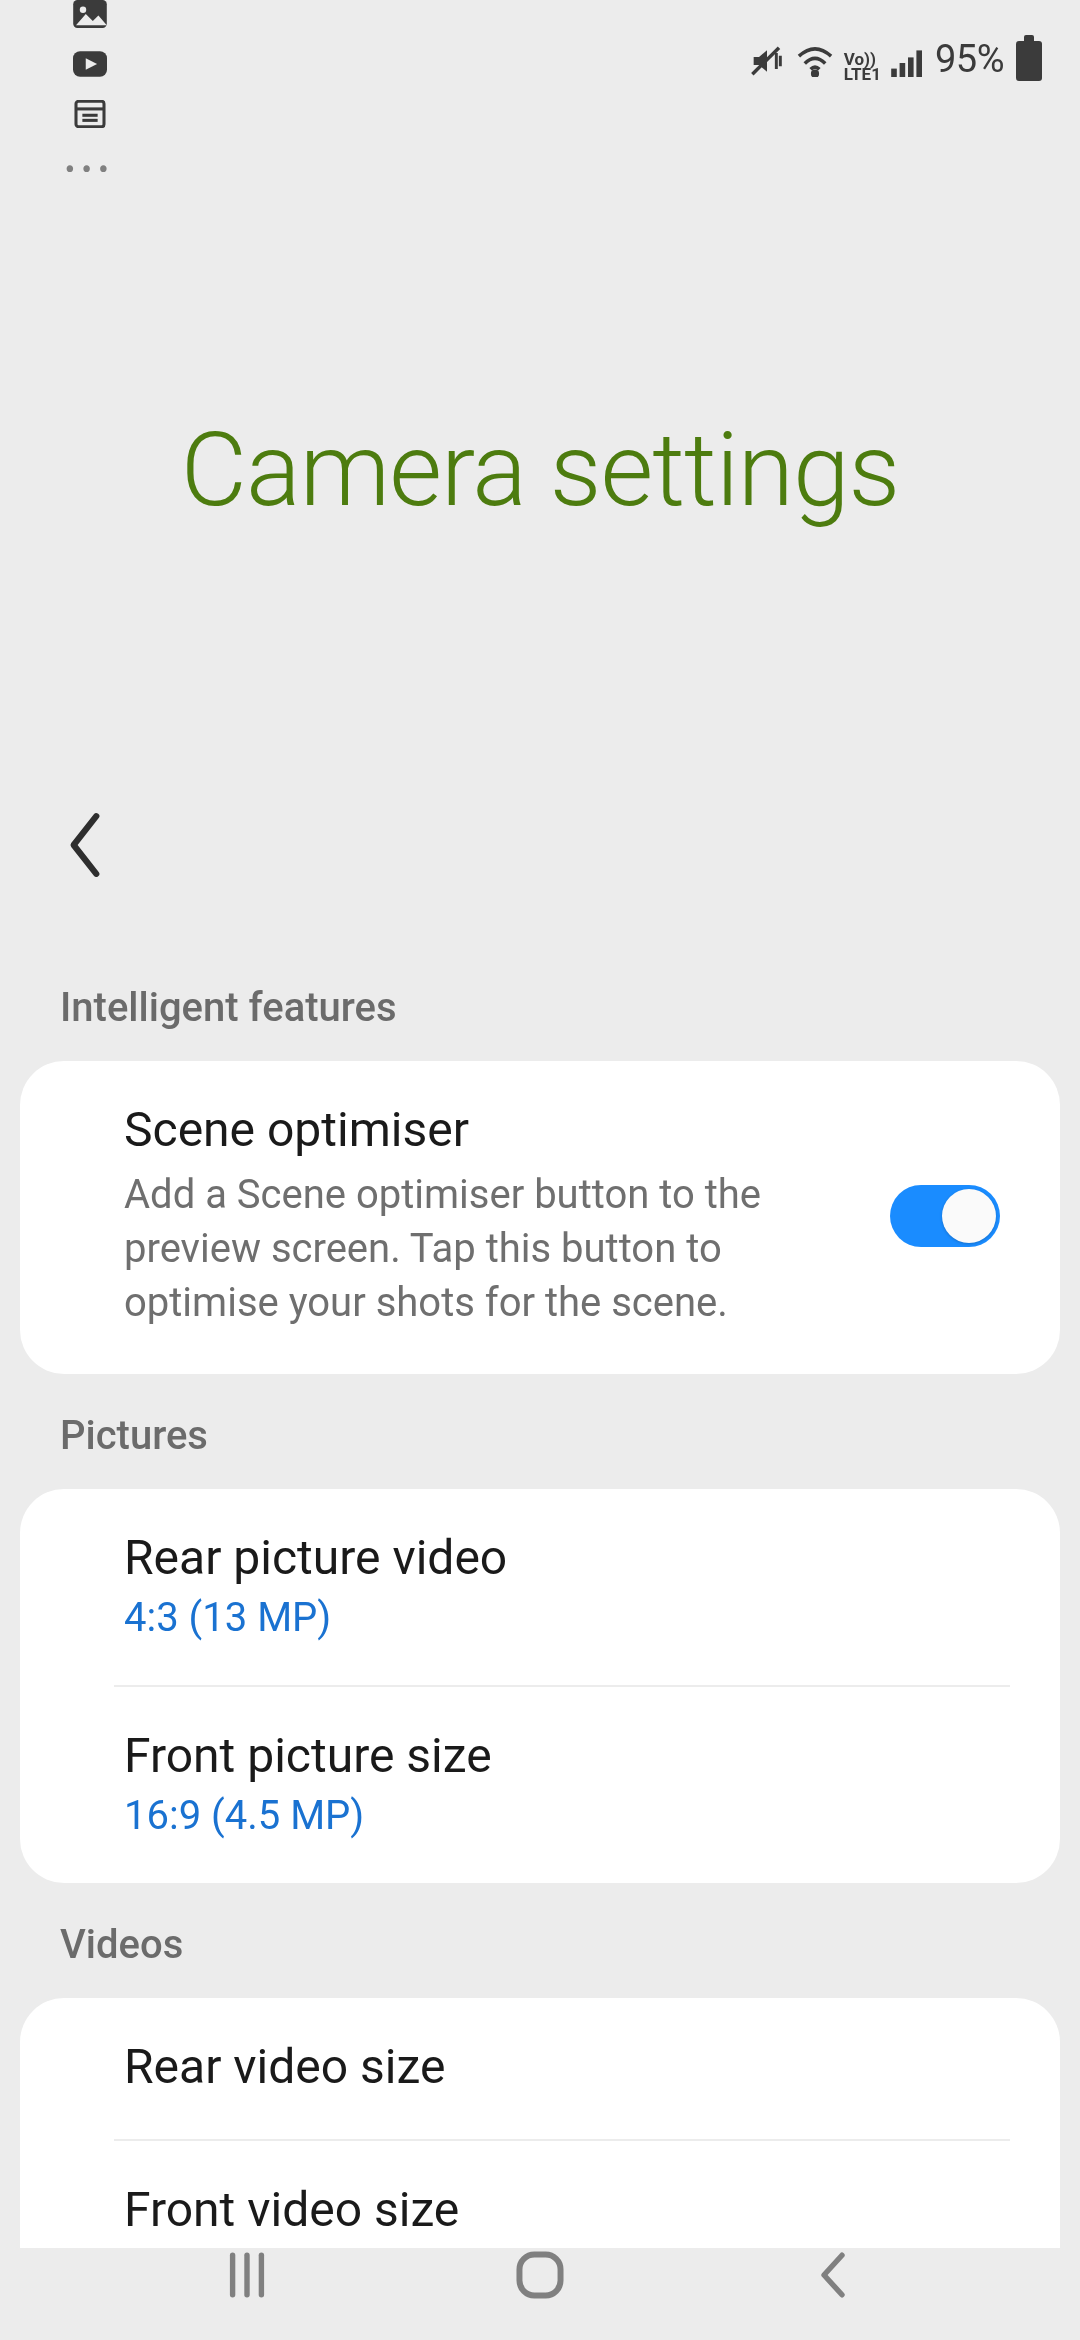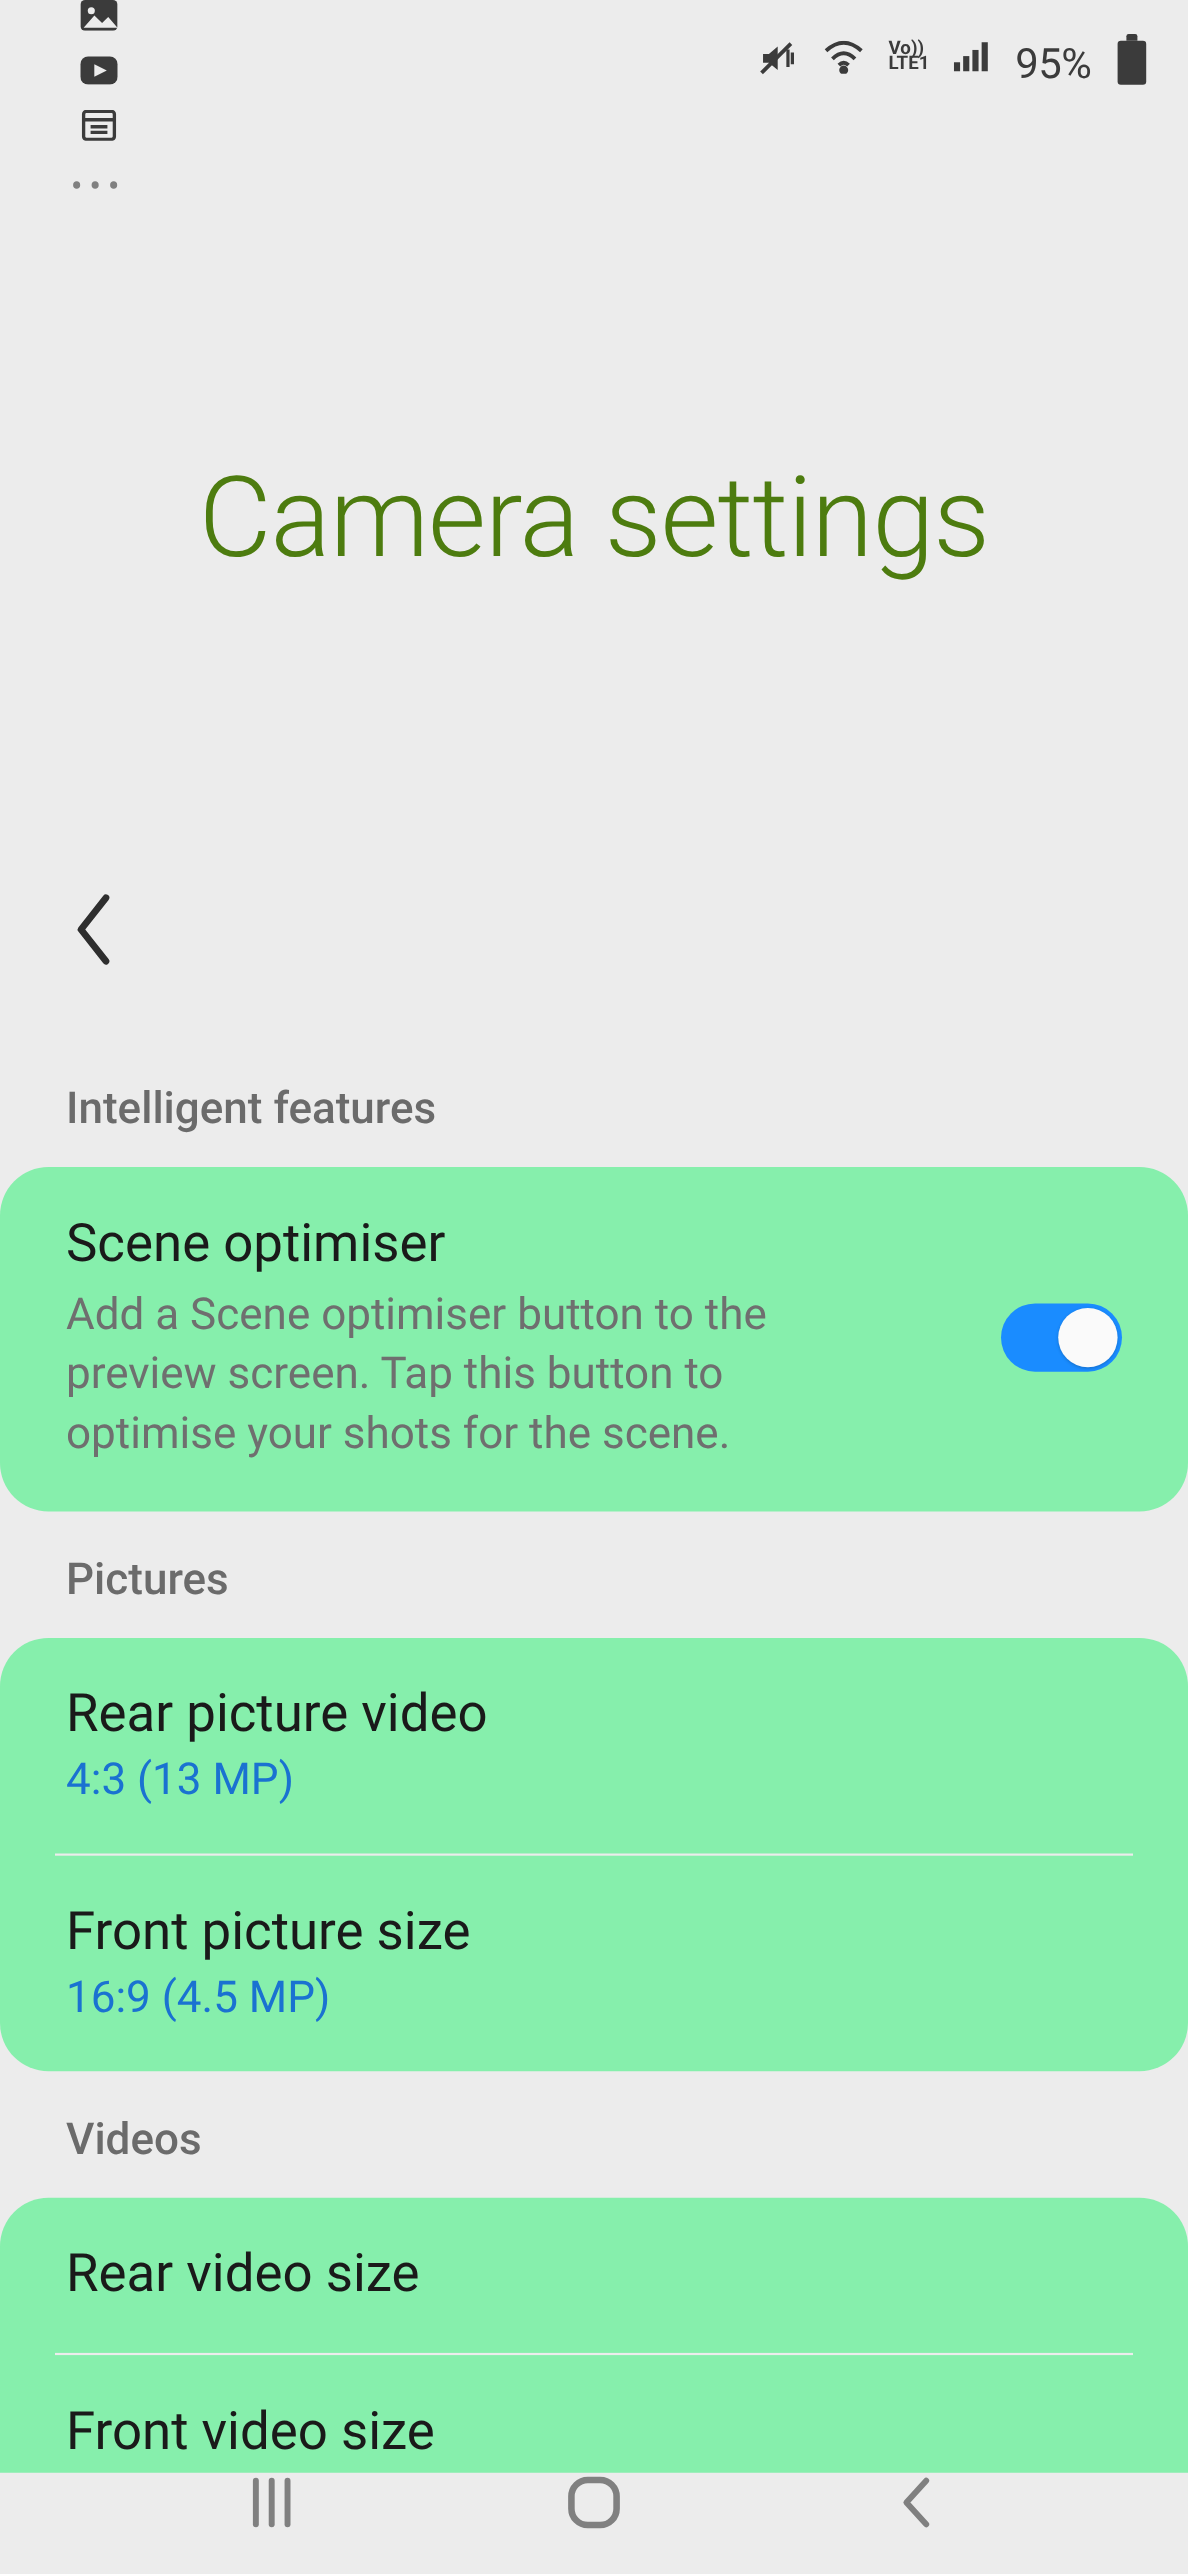--- a/index.html
+++ b/index.html
@@ -35,22 +35,22 @@
     }
     .status-icon {
       width: 36px;
       height: 28px;
       display: inline-flex;
       align-items: center;
       justify-content: center;
     }
     .status-right {
       display: flex;
-      align-items: flex-start;
-      gap: 22px;
+      align-items: flex-end;
+      gap: 10px;
       color: #3b3b3b;
     }
     .battery-pct {
       font-size: 38px;
       color: #3b3b3b;
       letter-spacing: -0.5px;
     }
     .battery-icon {
       width: 26px;
       height: 40px;
@@ -102,24 +102,25 @@
       color: #6b6b6b;
       padding: 100px 60px 30px 60px;
     }
     .section-header.tight {
       padding-top: 38px;
       padding-bottom: 30px;
     }
 
     
     .card {
-      background: #86efac;
+      background: #ffffff;
       border-radius: 44px;
-      margin: 0 0;
+      margin: 0 20px;
       overflow: hidden;
+      padding-left: 44px;
     }
     .row {
       padding: 40px 60px 44px 60px;
       position: relative;
       display: flex;
       justify-content: space-between;
       align-items: center;
       gap: 30px;
     }
     .row-body {

